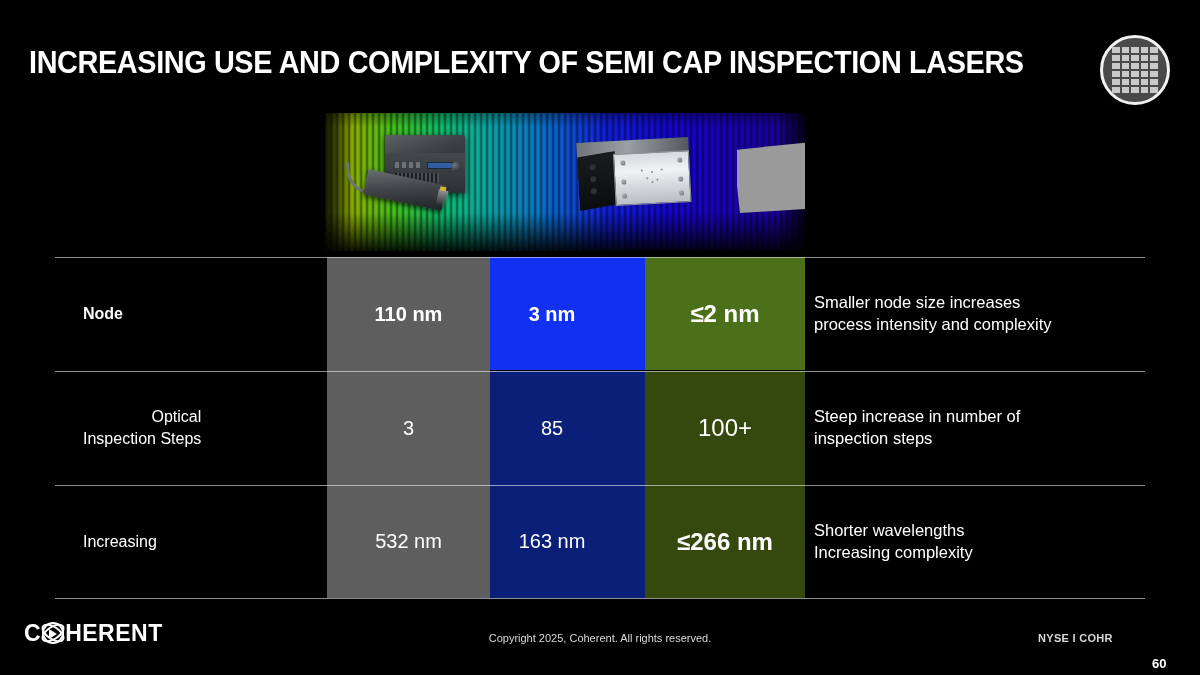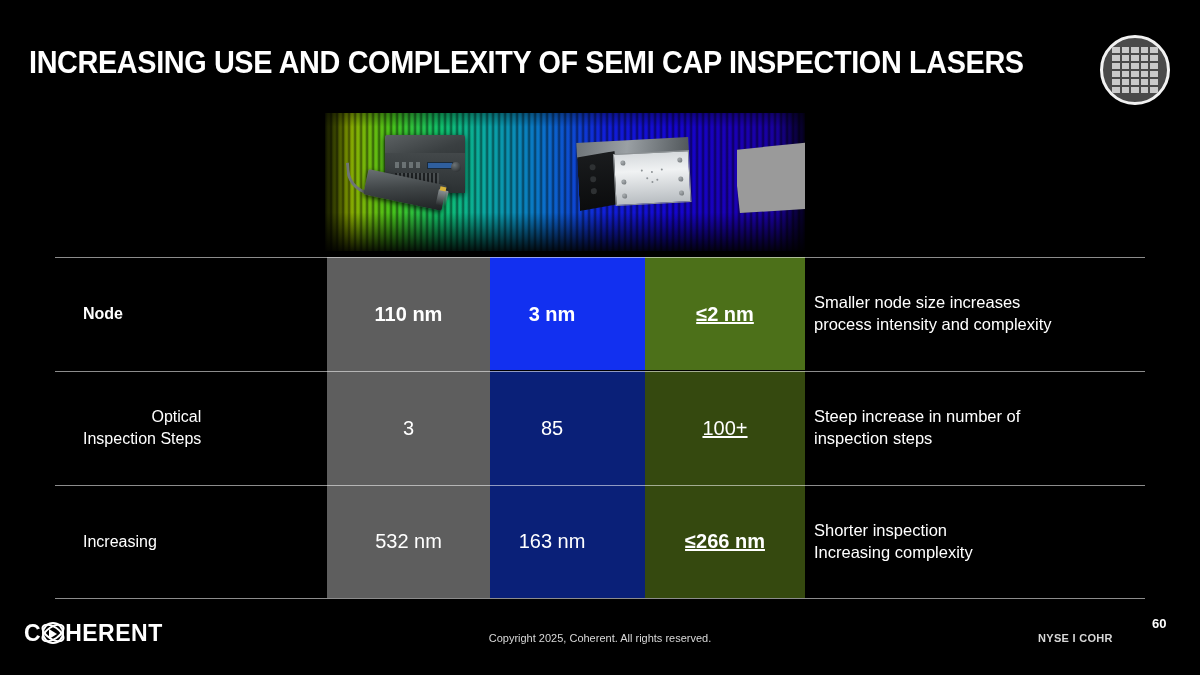--- a/index.html
+++ b/index.html
@@ -191,21 +191,21 @@
   .r3 { top:485px; height:113px; }
 
   .cell {
     position:absolute; top:0; height:100%;
     display:flex; align-items:center;
     color:#ffffff;
   }
   .c-label { left:83px; width:240px; font-size:16px; }
   .c-v1 { left:327px; width:163px; justify-content:center; font-size:20px; }
   .c-v2 { left:490px; width:124px; justify-content:center; font-size:20px; }
-  .c-v3 { left:645px; width:160px; justify-content:center; font-size:20px;text-decoration:underline; }
+  .c-v3 { left:645px; width:160px; justify-content:center; font-size:24px; }
   .c-desc { left:814px; width:370px; font-size:16.5px; line-height:1.32; }
 
   .bold { font-weight:700; }
   .label-ml { line-height:1.35;text-align:right; }
 
   
   .logo {
     position:absolute; left:24px; top:620px;
     display:flex; align-items:center;
     height:26px;
@@ -240,21 +240,21 @@
 
   .copyright {
     position:absolute; left:0; top:632px; width:1200px;
     text-align:center; font-size:11px; color:#d8d8d8;
   }
   .ticker {
     position:absolute; left:1038px; top:632px;
     font-size:11px; color:#d8d8d8; letter-spacing:0.3px;font-weight:bold;
   }
   .pagenum {
-    position:absolute; left:1152px; top:616px;
+    position:absolute; left:1152px; top:656px;
     font-size:13px; font-weight:700; color:#ffffff;
   }
 </style>
 </head>
 <body>
 
 <div class="slide">
 
   <div class="title">INCREASING USE AND COMPLEXITY OF SEMI CAP INSPECTION LASERS</div>
 
@@ -385,21 +385,21 @@
       </div>
     </div>
 
     <div class="row r3">
       <div class="cell c-label">Increasing</div>
       <div class="cell c-v1">532 nm</div>
       <div class="cell c-v2">163 nm</div>
       <div class="cell c-v3 bold">≤266 nm</div>
       <div class="cell c-desc">
         <div>
-          <div>Shorter inspection</div>
+          <div>Shorter wavelengths</div>
           <div>Increasing complexity</div>
         </div>
       </div>
     </div>
   </div>
 
   <div class="logo">
     <span class="txt-c">C</span>
     <span class="logo-mark">
       <span class="logo-tri"></span>

